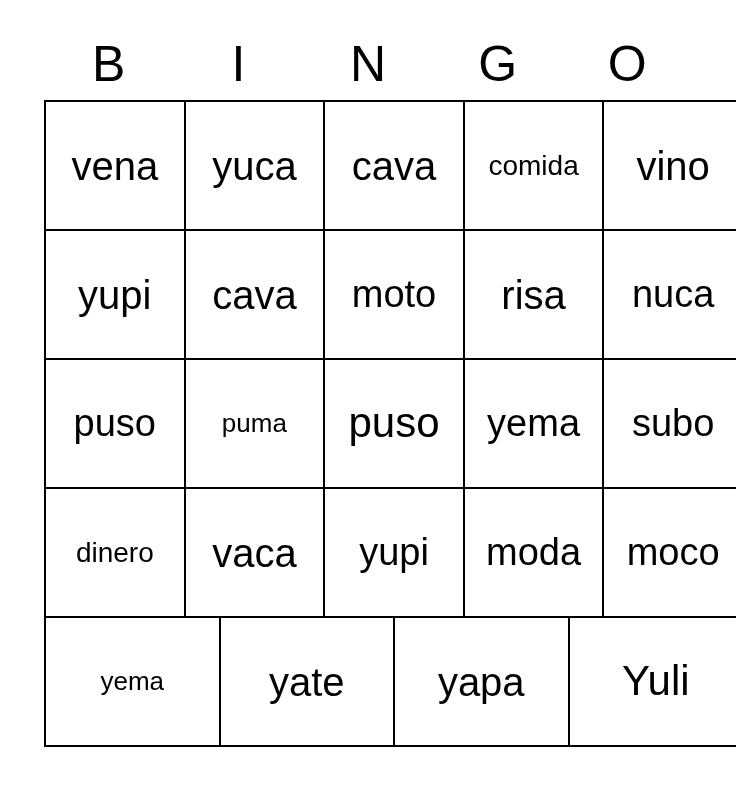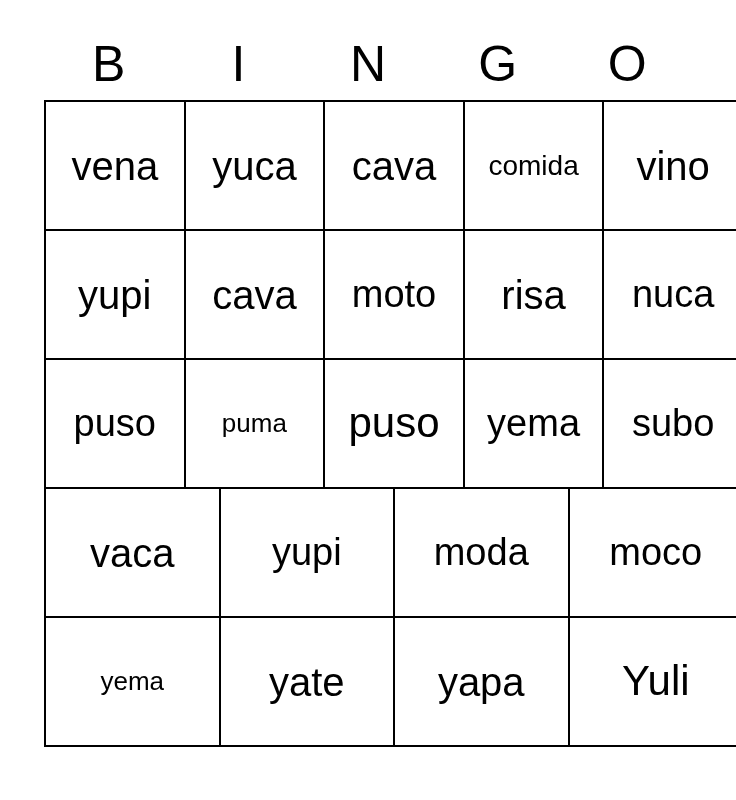--- a/index.html
+++ b/index.html
@@ -132,20 +132,23 @@
         </div>
       <div class="cell sz-md">
           <span>yema</span>
         </div>
       <div class="cell sz-md">
           <span>subo</span>
         </div>
     </div>
 
     <div class="grid-row">
+      <div class="cell sz-xs">
+          <span>dinero</span>
+        </div>
       <div class="cell sz-lg">
           <span>vaca</span>
         </div>
       <div class="cell sz-md">
           <span>yupi</span>
         </div>
       <div class="cell sz-md">
           <span>moda</span>
         </div>
       <div class="cell sz-md">

